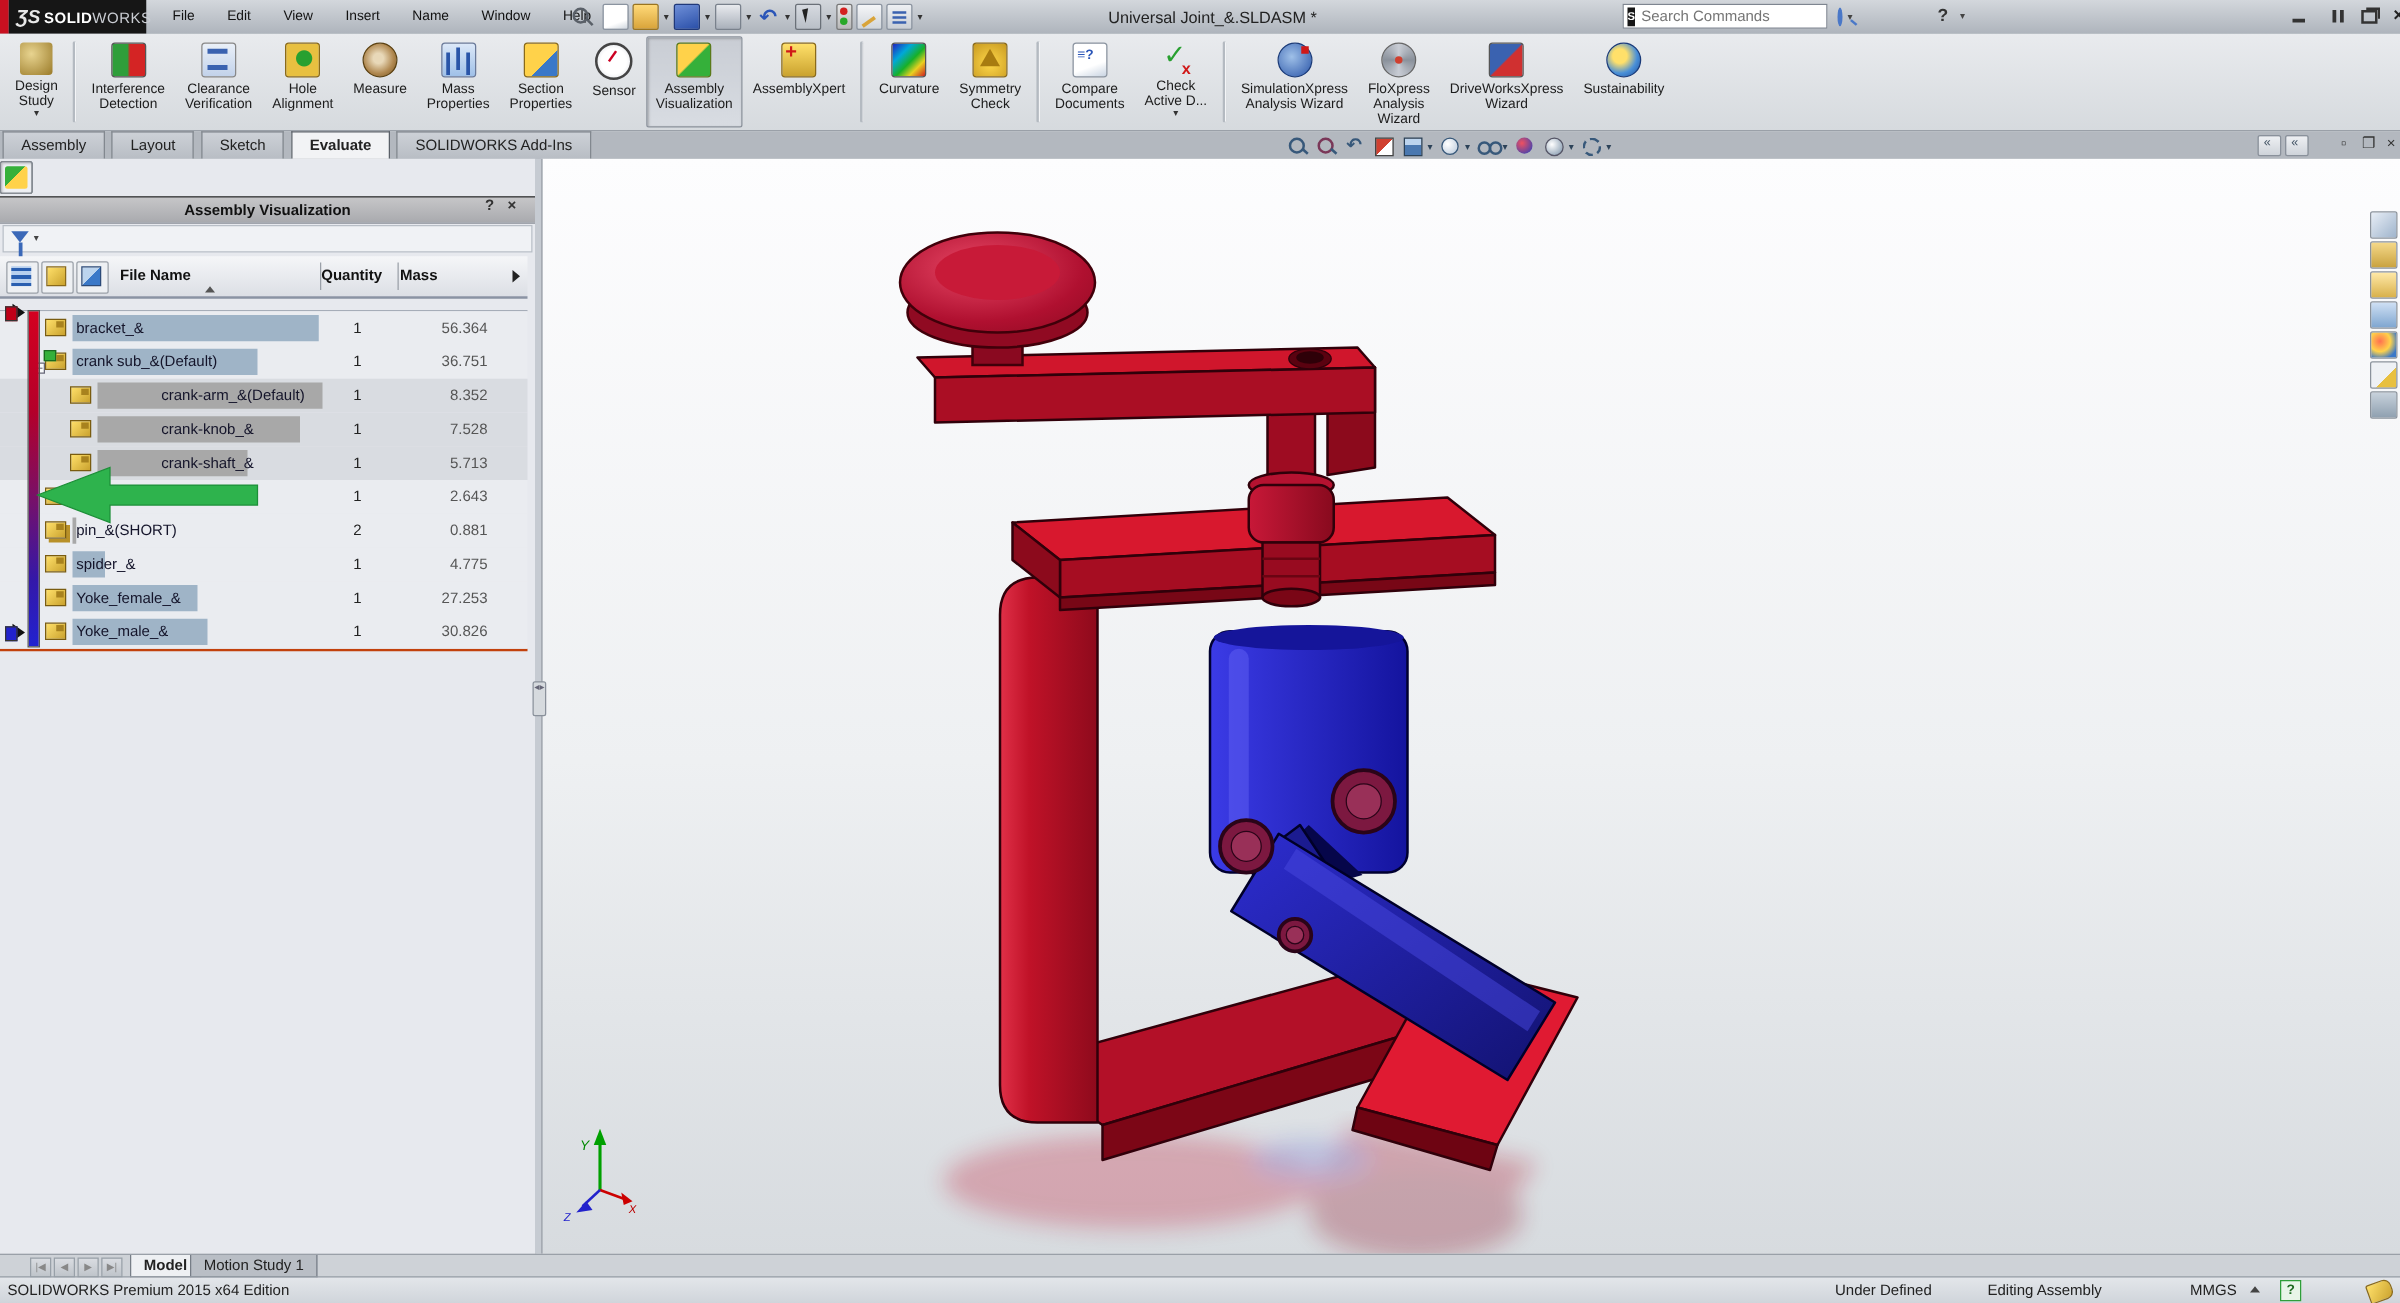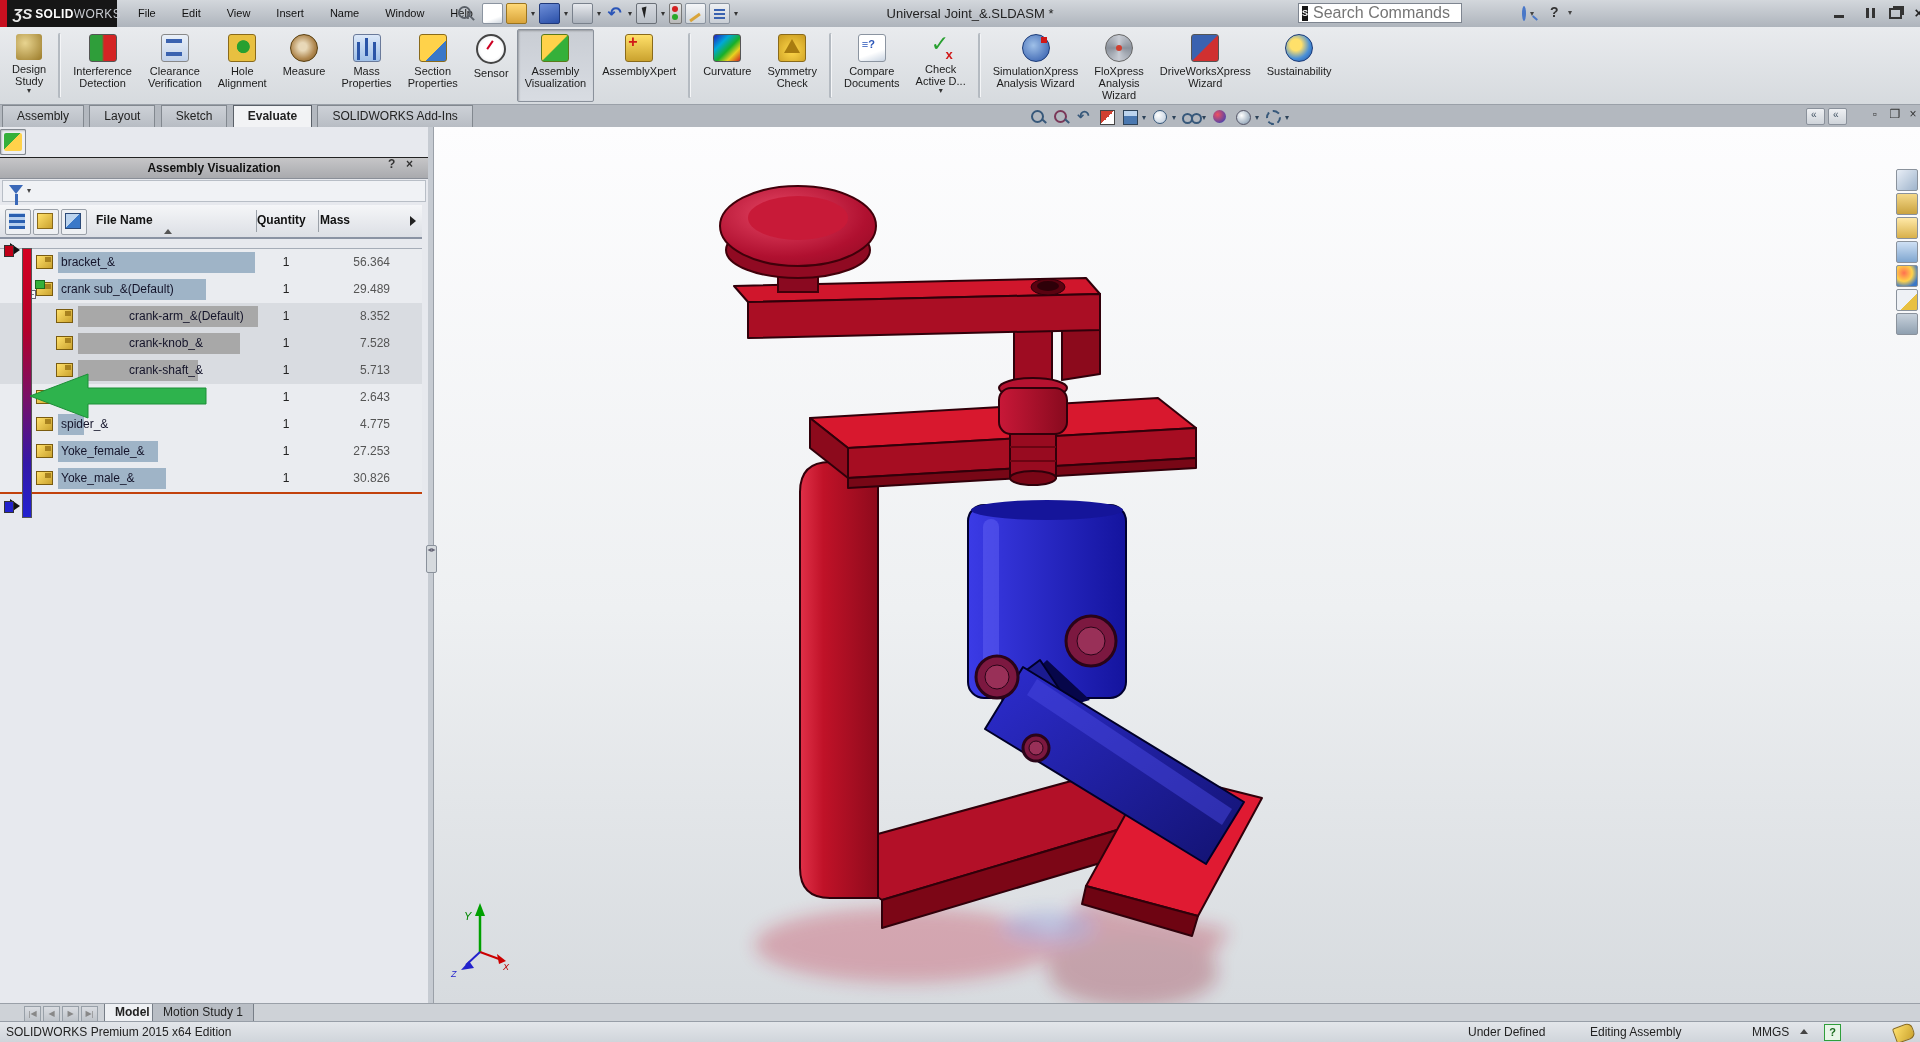--- a/index.html
+++ b/index.html
@@ -37,21 +37,21 @@
   .q-appearance:after{content:"";position:absolute;left:3px;top:12px;width:12px;height:3px;background:#d9a43a;transform:rotate(-35deg);}
   .q-options{background:linear-gradient(180deg,#eef0f3,#c9ced5);border:1px solid #8b94a0;}
   .q-options:after{content:"";position:absolute;left:4px;top:5px;width:11px;height:2px;background:#3a62b0;
     box-shadow:0 4px 0 #3a62b0,0 8px 0 #3a62b0;}
   .doc-title{position:absolute;left:760px;top:0;width:420px;height:27px;line-height:27px;
     text-align:center;font-size:13px;color:#222;}
   .search-box{position:absolute;left:1298px;top:3px;width:164px;height:20px;background:#fff;
     border:1px solid #7e8590;display:flex;align-items:center;box-sizing:border-box;}
   .search-swicon{width:15px;height:15px;background:#161616;margin:0 3px;color:#fff;font-size:9px;
     line-height:15px;text-align:center;font-weight:bold;}
-  .search-input{flex:1;border:none;outline:none;font-size:16px;color:#0f766e;
+  .search-input{flex:1;border:none;outline:none;font-size:12px;color:#0f766e;
     font-family:"Liberation Sans",sans-serif;background:transparent;}
   .search-mag{width:11px;height:11px;border:2px solid #4a78c8;border-radius:50%;position:relative;margin-right:4px;}
   .search-mag:after{content:"";position:absolute;left:8px;top:9px;width:6px;height:2px;background:#4a78c8;transform:rotate(40deg);}
   .search-caret{font-size:8px;color:#444;margin-right:3px;}
   .win-help{position:absolute;left:1550px;top:4px;font-size:14px;font-weight:bold;color:#333;}
   .win-help-caret{position:absolute;left:1568px;top:8px;font-size:8px;color:#444;}
   .winbtn{position:absolute;top:6px;width:22px;height:16px;text-align:center;cursor:default;}
   .wb-min{left:1828px;}.wb-min:after{content:"";display:inline-block;width:10px;height:3px;background:#333;margin-top:9px;}
   .wb-pause{left:1856px;}.wb-pause:after{content:"";display:inline-block;width:3px;height:10px;background:#333;box-shadow:6px 0 0 #333;margin-top:2px;}
   .wb-restore{left:1884px;}.wb-restore:after{content:"";display:inline-block;width:9px;height:7px;border:2px solid #333;margin-top:2px;box-shadow:3px -3px 0 -1px #333;}
@@ -707,21 +707,21 @@
         </div>
 
         <div class="trow">
           <span class="expand">–</span>
           <span class="picon asm"></span>
           <span class="nmwrap">
             <i class="bar blue" style="width: 148px;"></i>
             <span class="nm">crank sub_&amp;(Default)</span>
           </span>
           <span class="qty">1</span>
-          <span class="mass">29.489</span>
+          <span class="mass">36.751</span>
         </div>
 
         <div class="trow band child">
 
           <span class="picon part"></span>
           <span class="nmwrap">
             <i class="bar gray" style="width: 180px;"></i>
             <span class="nm">crank-arm_&amp;(Default)</span>
           </span>
           <span class="qty">1</span>
@@ -754,20 +754,30 @@
 
           <span class="picon part"></span>
           <span class="nmwrap">
             <i class="bar"></i>
             <span class="nm"></span>
           </span>
           <span class="qty">1</span>
           <span class="mass">2.643</span>
         </div>
 
+        <div class="trow">
+
+          <span class="picon part2"></span>
+          <span class="nmwrap">
+            <i class="bar gray" style="width: 3px;"></i>
+            <span class="nm">pin_&amp;(SHORT)</span>
+          </span>
+          <span class="qty">2</span>
+          <span class="mass">0.881</span>
+        </div>
 
         <div class="trow">
 
           <span class="picon part"></span>
           <span class="nmwrap">
             <i class="bar blue" style="width: 26px;"></i>
             <span class="nm">spider_&amp;</span>
           </span>
           <span class="qty">1</span>
           <span class="mass">4.775</span>

